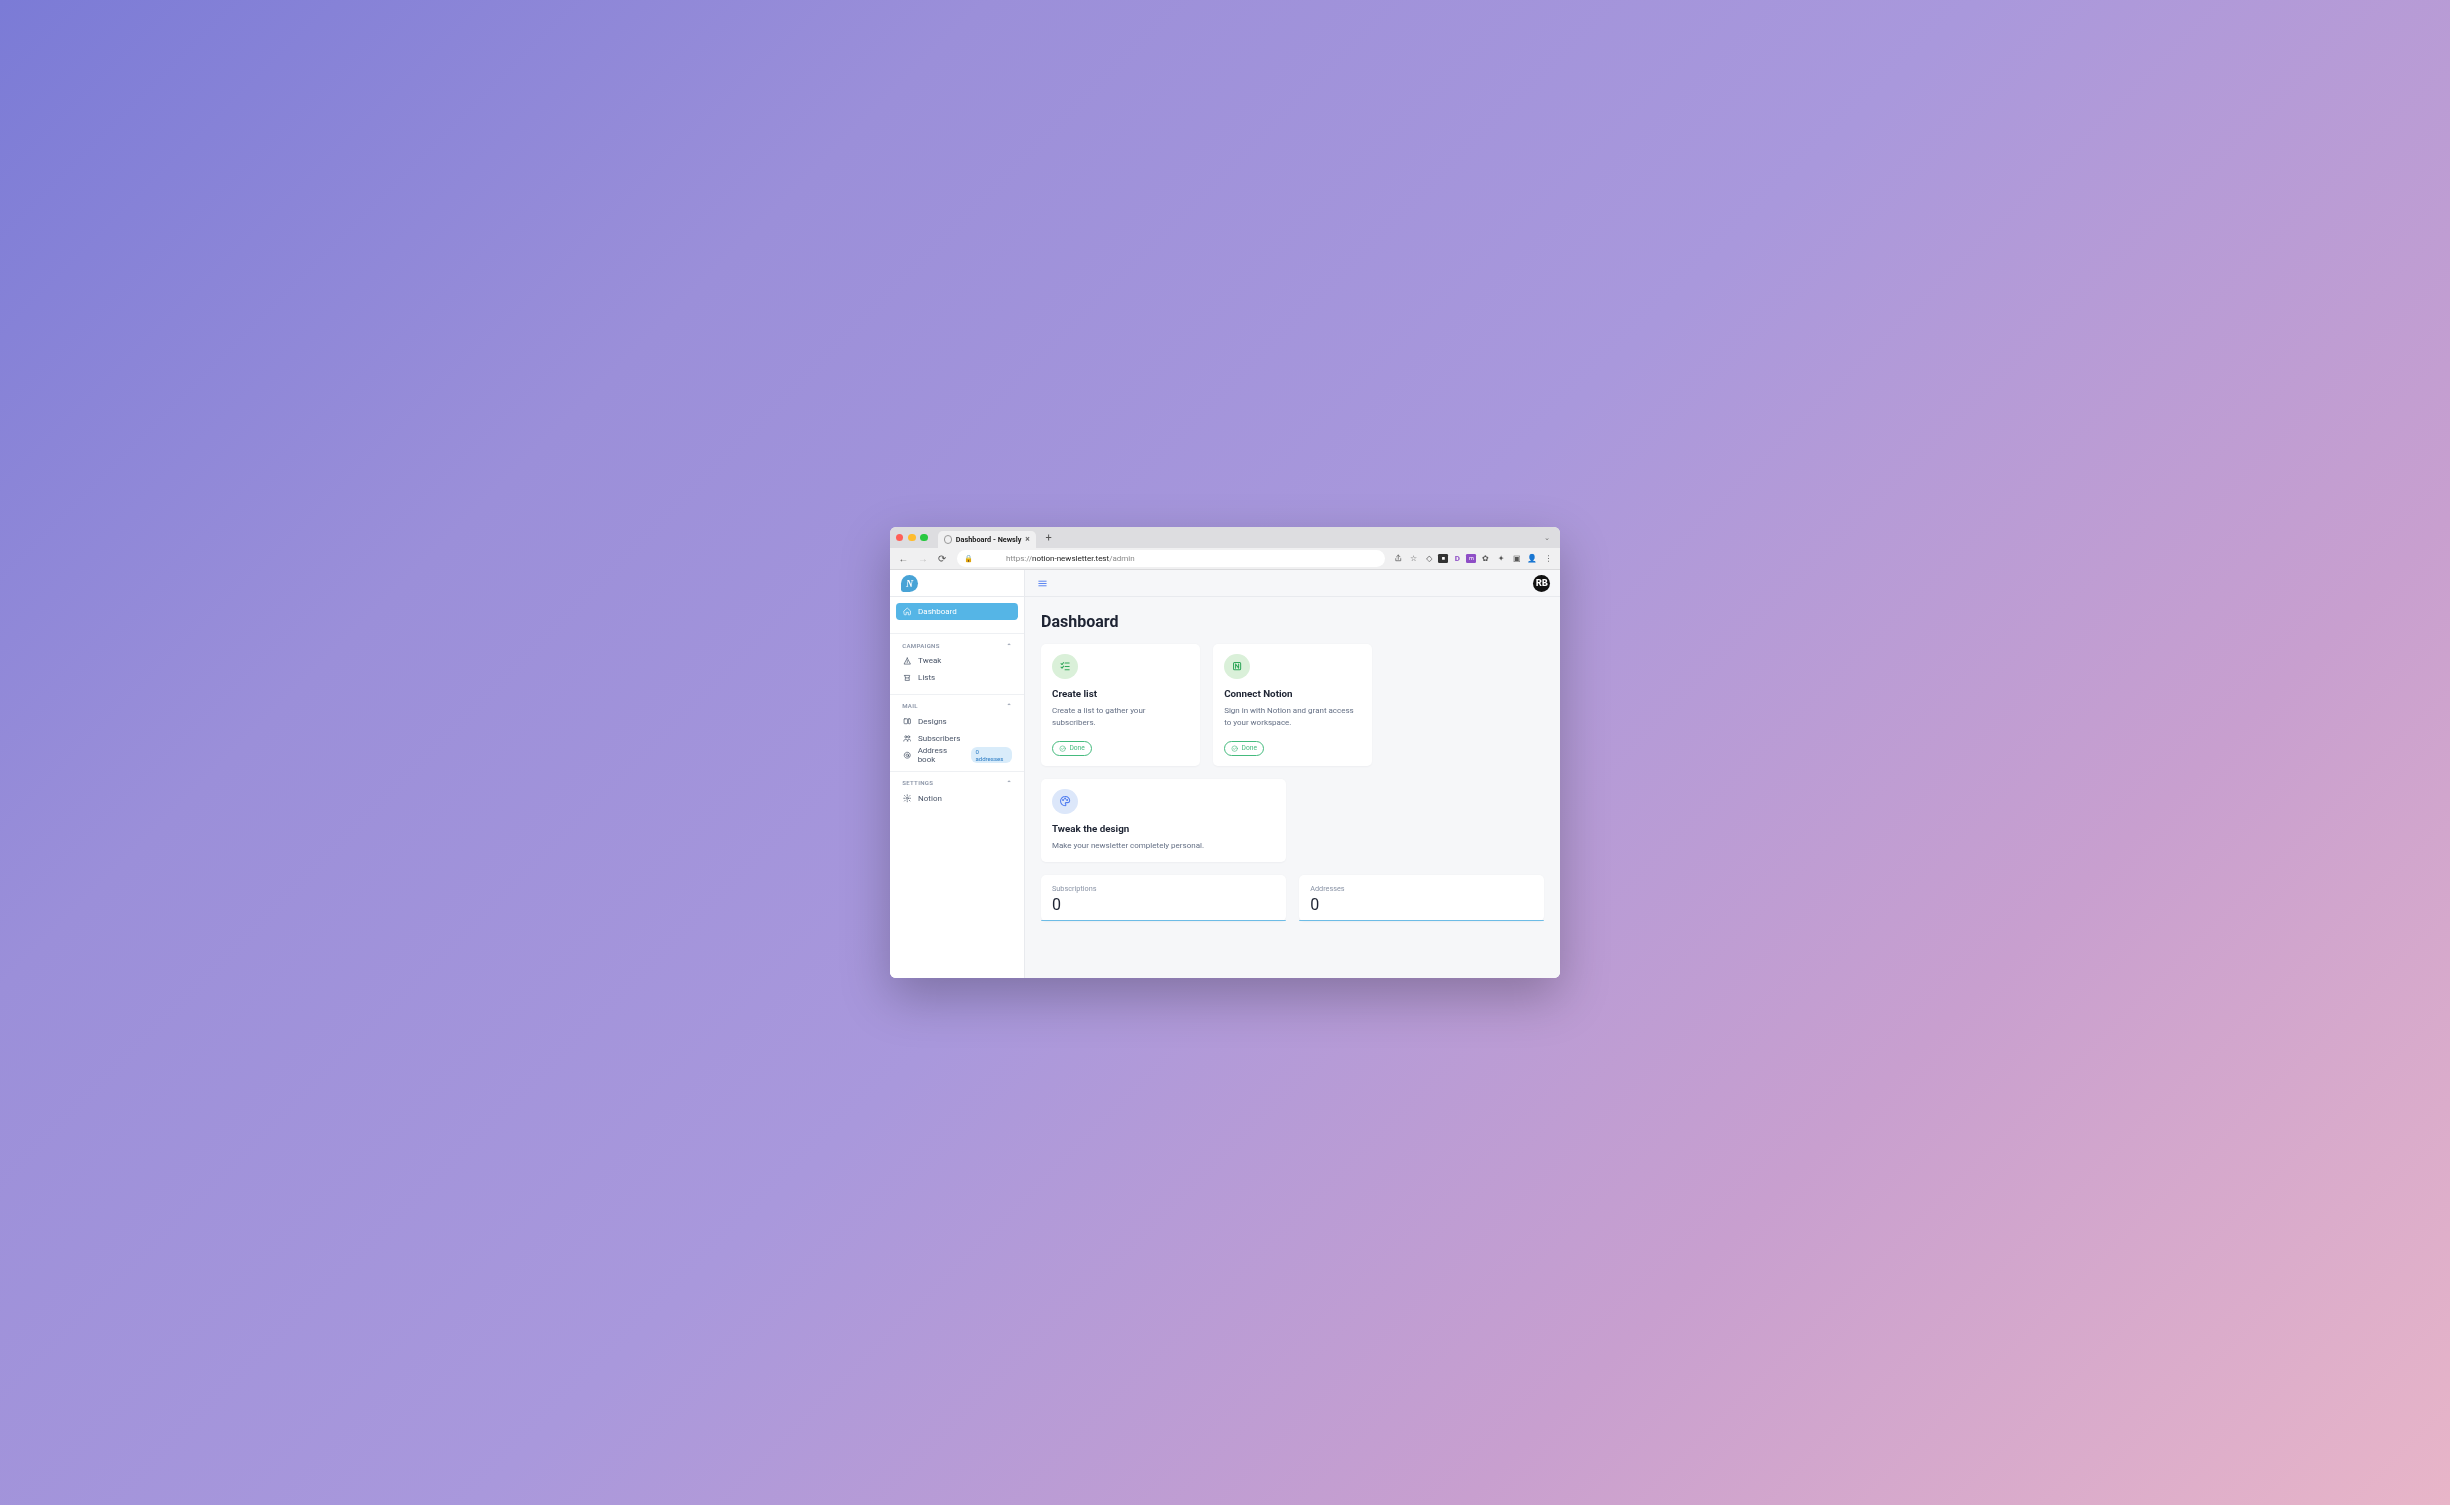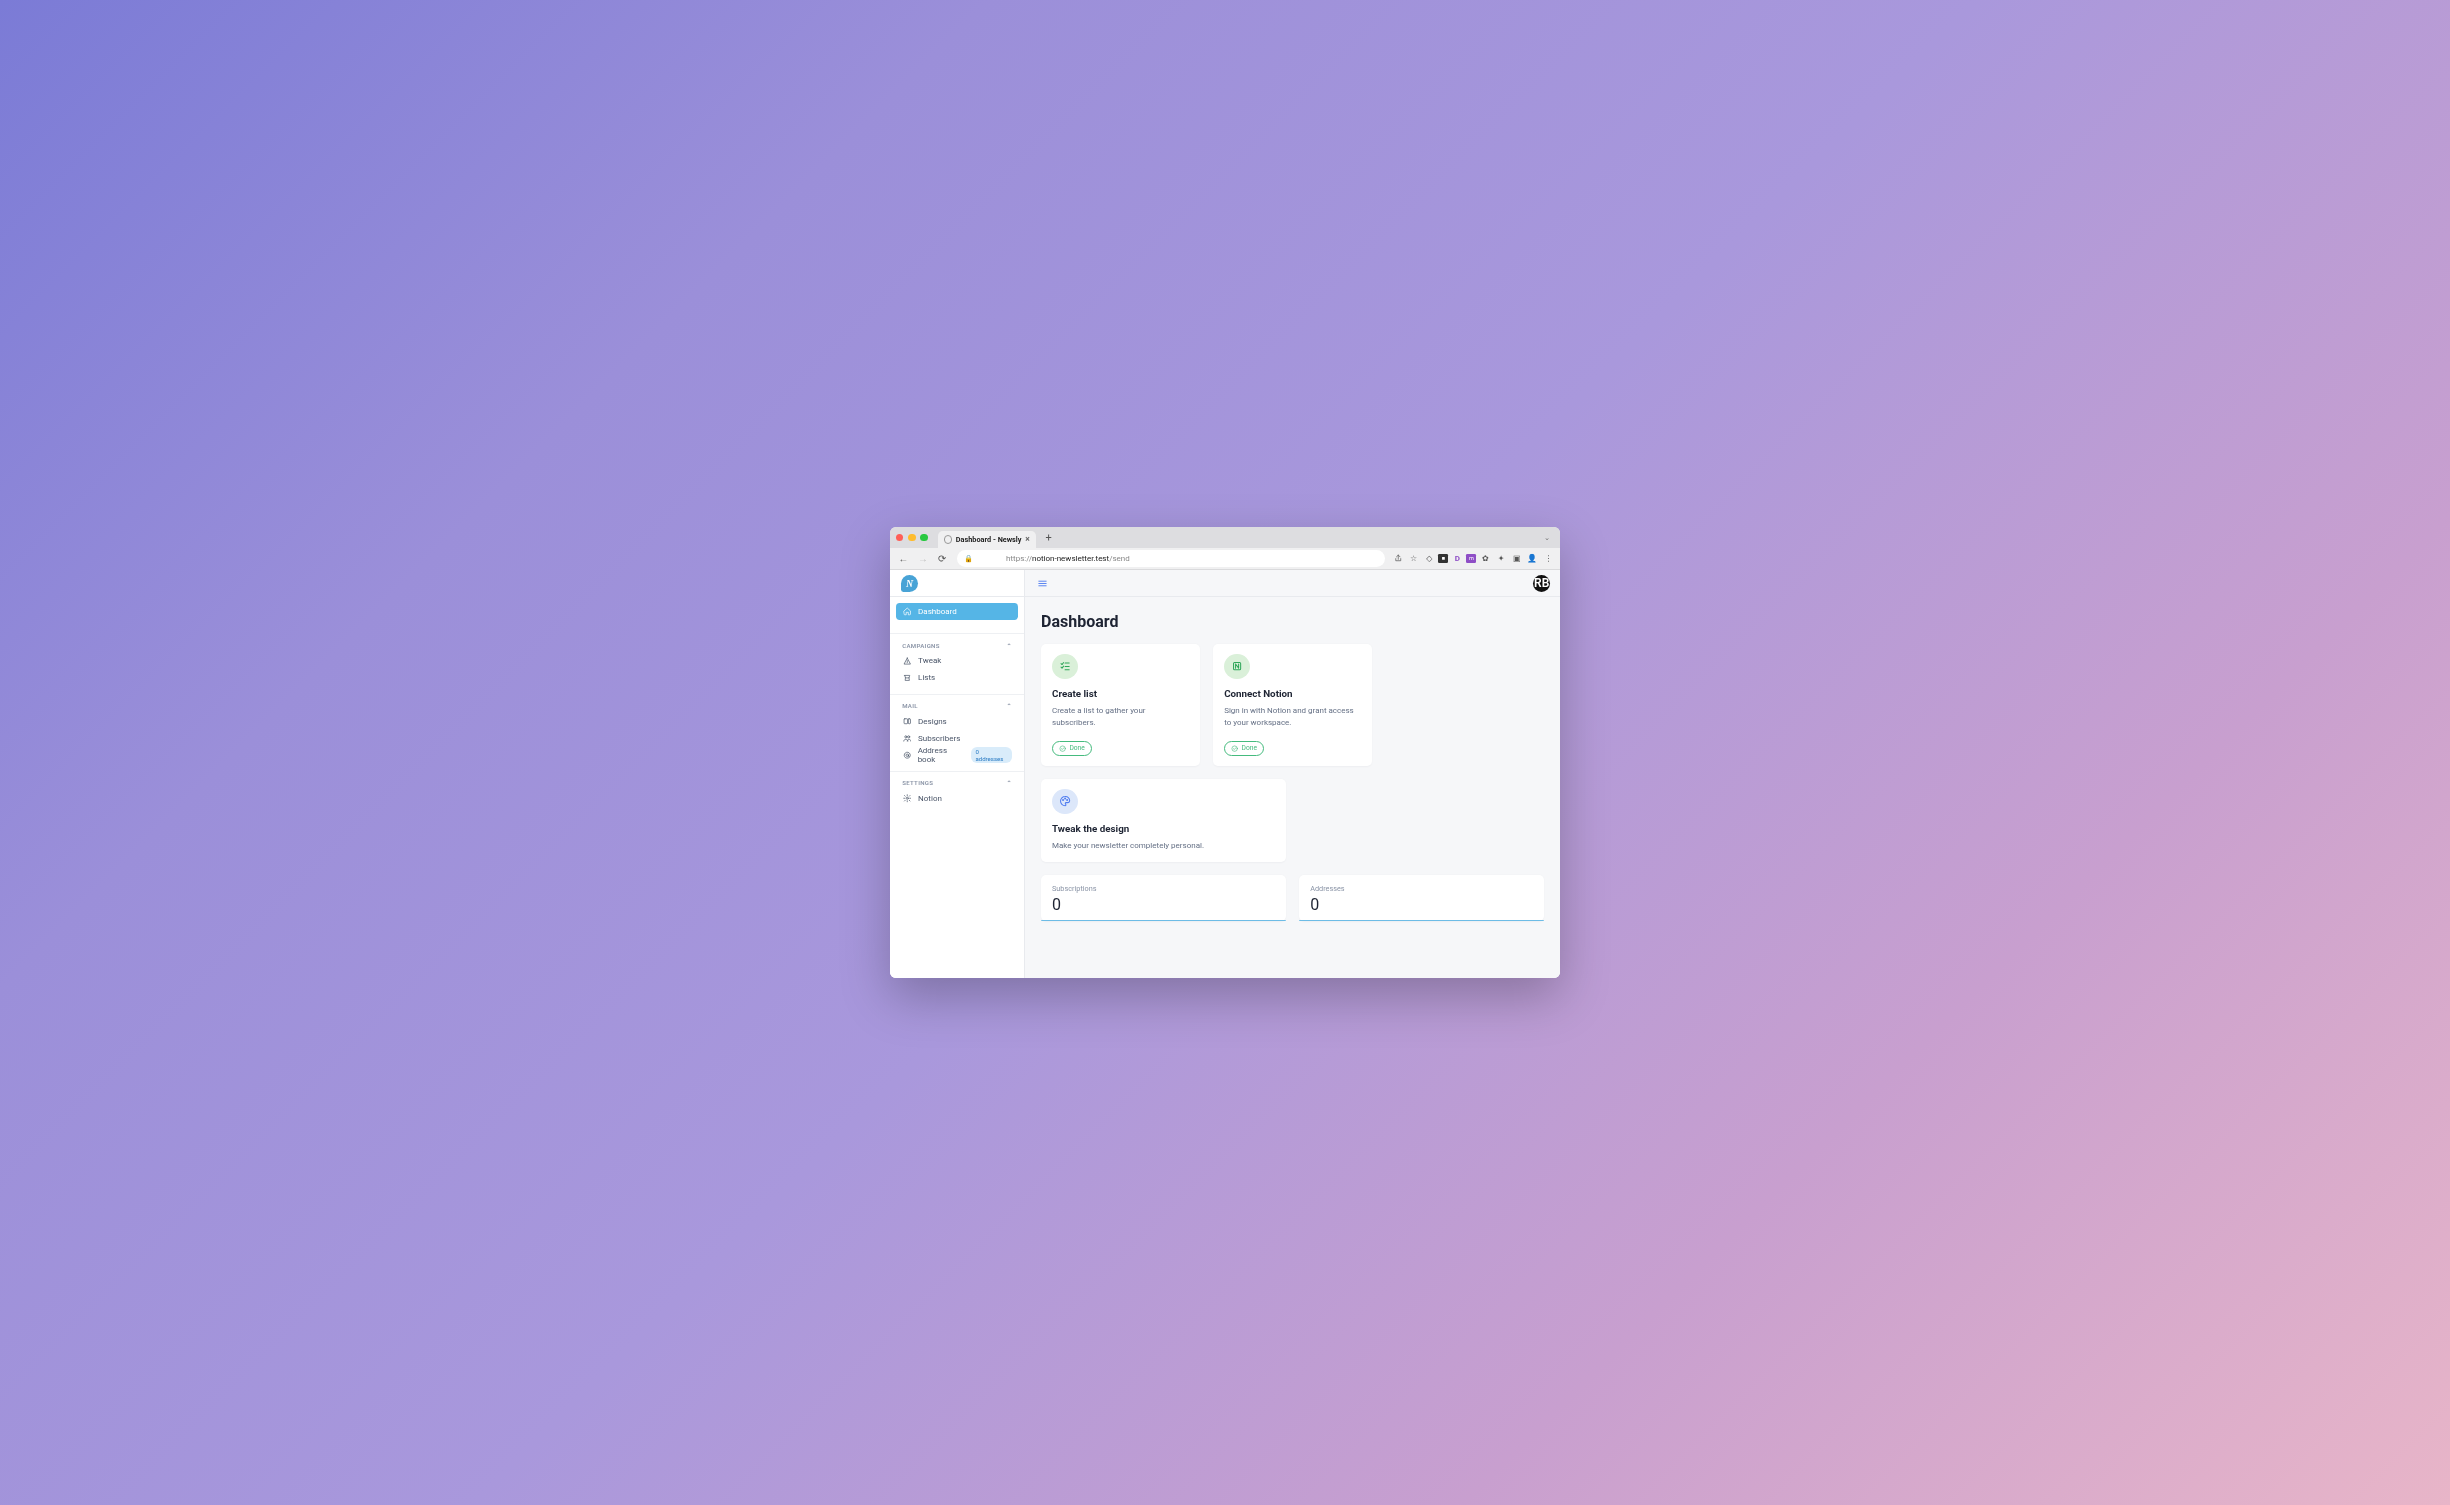--- a/index.html
+++ b/index.html
@@ -139,21 +139,21 @@
       text-transform: uppercase;
       padding: 0 6.1px 3.7px 6.1px;
       font-weight: 600;
     }
     .nav-section-header .chev { margin-left: auto; color:#8A94A6; font-size:6.1px;}
     
     
     .main { flex: 1; display: flex; flex-direction: column; background: #F6F7F9; }
     .topbar { height: 27px; display: flex; align-items: center; padding: 0 9.8px; border-bottom: 0.6px solid #E8EAEE;}
     .hamburger { color: #4F7CF0; width:14.6px; height:14.6px; display:flex; align-items:center; justify-content:center; cursor:pointer;}
-    .avatar { margin-left: auto; width: 17px; height: 17px; border-radius: 50%; background: #111; color:#fff; display:flex; align-items:center; justify-content:center; font-size:12px; font-weight:600;}
+    .avatar { margin-left: auto; width: 17px; height: 17px; border-radius: 50%; background: #111; color:#fff; display:flex; align-items:center; justify-content:center; font-size:10px; font-weight:600;font-family:Liberation Mono, monospace;}
     
     .content { padding: 14.6px 16px 18.3px 16px; overflow-y:auto;}
     .page-title { font-size: 16px; font-weight: 700; color: #1E2433; margin-bottom: 13.4px;}
     
     
     .cards-row { display: grid; gap: 13.4px; }
     .cards-row.three { grid-template-columns: repeat(3, 1fr); margin-bottom: 13.4px;}
     .cards-row.two { grid-template-columns: repeat(2, 1fr); margin-bottom: 13.4px;}
     
     .card {
@@ -231,21 +231,21 @@
     <div class="tab-arrow">⌄</div>
   </div>
 
   <div class="address-bar">
     <div class="nav-btn">←</div>
     <div class="nav-btn disabled">→</div>
     <div class="nav-btn">⟳</div>
     <div class="url-bar">
       <span class="lock">🔒</span>
       <span class="url-text">
-        <span class="scheme">https://</span><span class="host">notion-newsletter.test</span><span class="path">/send</span>
+        <span class="scheme">https://</span><span class="host">notion-newsletter.test</span><span class="path">/admin</span>
       </span>
     </div>
     <div class="toolbar-icons">
       <div class="ticon">
         <svg width="8.5" height="8.5" viewBox="0 0 24 24" fill="none" stroke="currentColor" stroke-width="2">
             <path d="M12 3v12M7 8l5-5 5 5"></path>
             <path d="M5 13v6h14v-6"></path>
           </svg>
       </div>
       <div class="ticon">☆</div>

